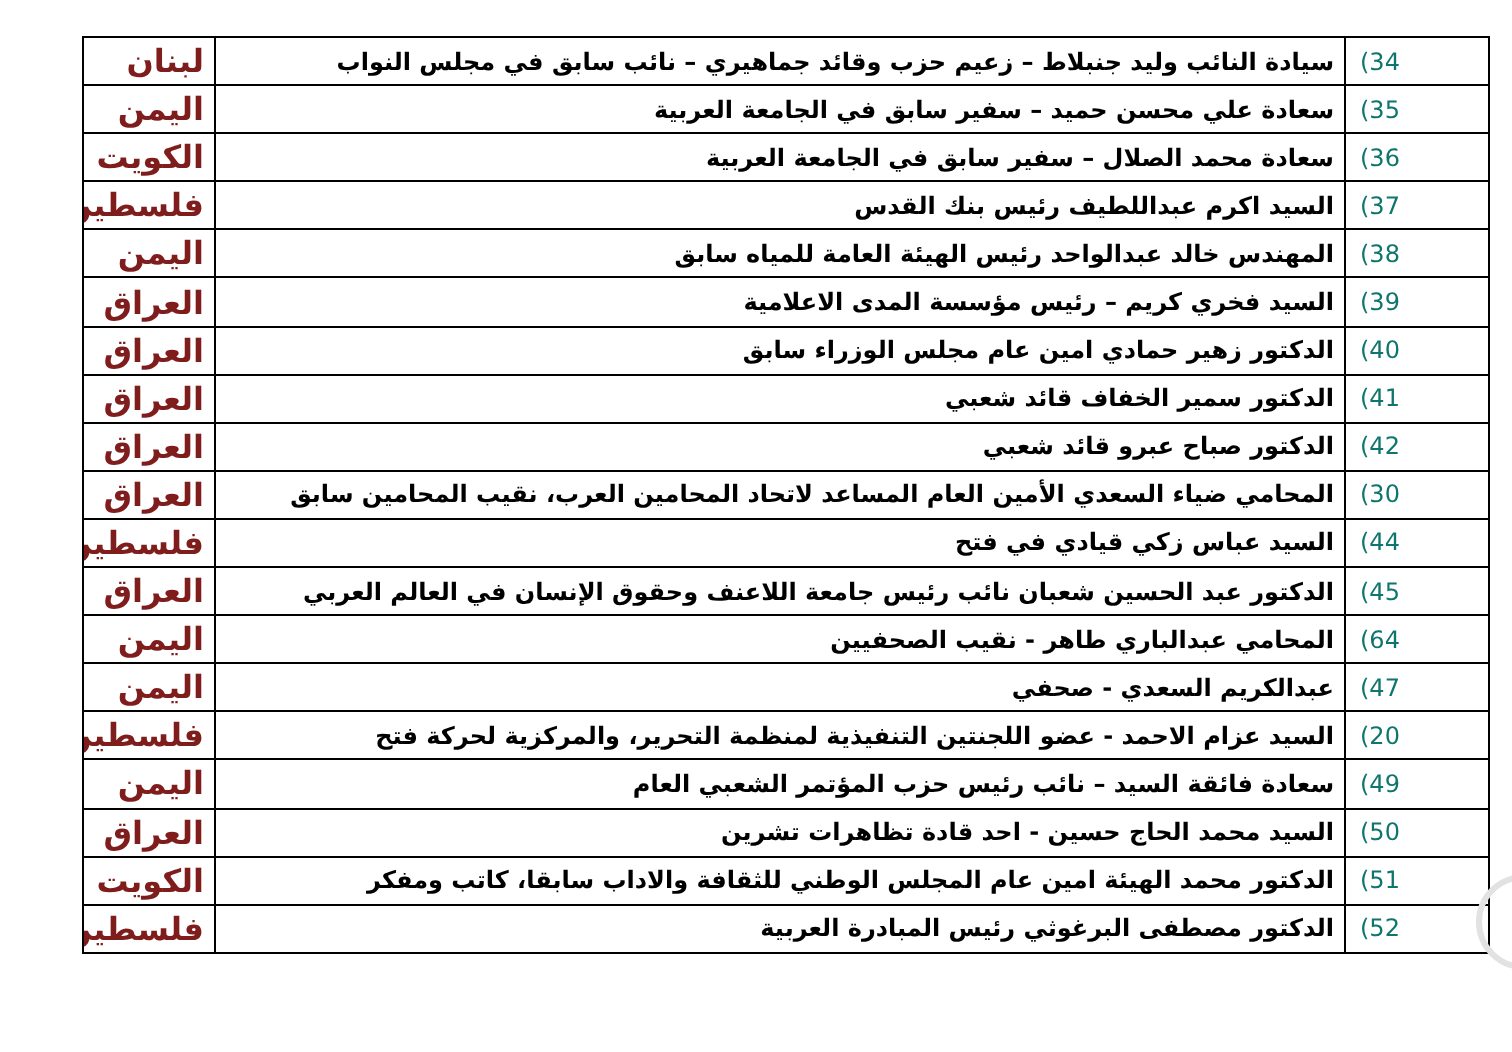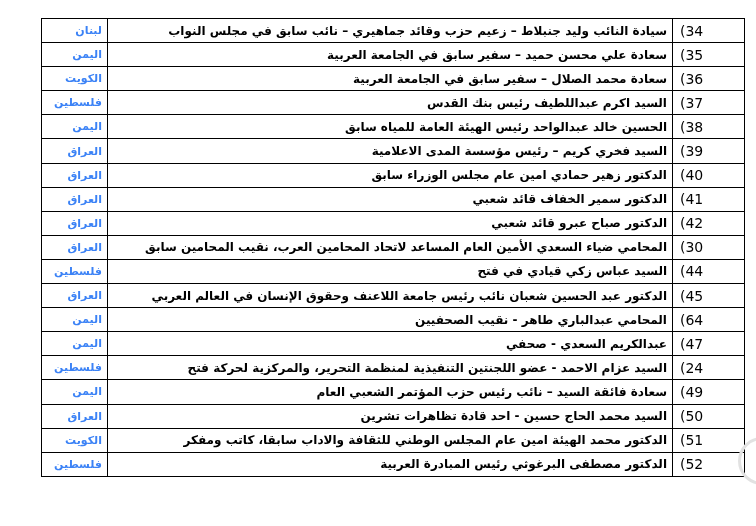--- a/index.html
+++ b/index.html
@@ -32,42 +32,42 @@
     padding: 0;
     vertical-align: middle;
     overflow: hidden;
     white-space: nowrap;
   }
   td.cell-num {
     width: 64px;
     direction: ltr;
     text-align: left;
     padding-left: 7px;
-    font-size: 14px;
+    font-size: 12px;
     font-weight: 400;
-    color: #000000;
+    color: #0f766e;
     font-family: "DejaVu Sans", sans-serif;
   }
   td.cell-name {
     width: 557px;
     text-align: right;
     padding-right: 5px;
     padding-left: 2px;
     font-size: 12px;
     font-weight: 700;
     color: #000000;
   }
   td.cell-country {
     width: 58px;
     text-align: right;
     padding-right: 5px;
     padding-left: 2px;
-    font-size: 11px;
+    font-size: 16px;
     font-weight: 700;
-    color: #3b82f6;
+    color: #7f1d1d;
   }
   .corner-circle {
     position: absolute;
     left: 738px;
     top: 437px;
     width: 48px;
     height: 48px;
     border-radius: 50%;
     border: 3px solid #e2e2e2;
     background: transparent;
@@ -100,21 +100,21 @@
   </tr>
 
   <tr>
     <td class="cell-num">(37</td>
     <td class="cell-name">السيد اكرم عبداللطيف رئيس بنك القدس</td>
     <td class="cell-country">فلسطين</td>
   </tr>
 
   <tr>
     <td class="cell-num">(38</td>
-    <td class="cell-name">الحسين خالد عبدالواحد رئيس الهيئة العامة للمياه سابق</td>
+    <td class="cell-name">المهندس خالد عبدالواحد رئيس الهيئة العامة للمياه سابق</td>
     <td class="cell-country">اليمن</td>
   </tr>
 
   <tr>
     <td class="cell-num">(39</td>
     <td class="cell-name">السيد فخري كريم – رئيس مؤسسة المدى الاعلامية</td>
     <td class="cell-country">العراق</td>
   </tr>
 
   <tr>
@@ -159,21 +159,21 @@
     <td class="cell-country">اليمن</td>
   </tr>
 
   <tr>
     <td class="cell-num">(47</td>
     <td class="cell-name">عبدالكريم السعدي - صحفي</td>
     <td class="cell-country">اليمن</td>
   </tr>
 
   <tr>
-    <td class="cell-num">(24</td>
+    <td class="cell-num">(20</td>
     <td class="cell-name">السيد عزام الاحمد - عضو اللجنتين التنفيذية لمنظمة التحرير، والمركزية لحركة فتح</td>
     <td class="cell-country">فلسطين</td>
   </tr>
 
   <tr>
     <td class="cell-num">(49</td>
     <td class="cell-name">سعادة فائقة السيد – نائب رئيس حزب المؤتمر الشعبي العام</td>
     <td class="cell-country">اليمن</td>
   </tr>
 

